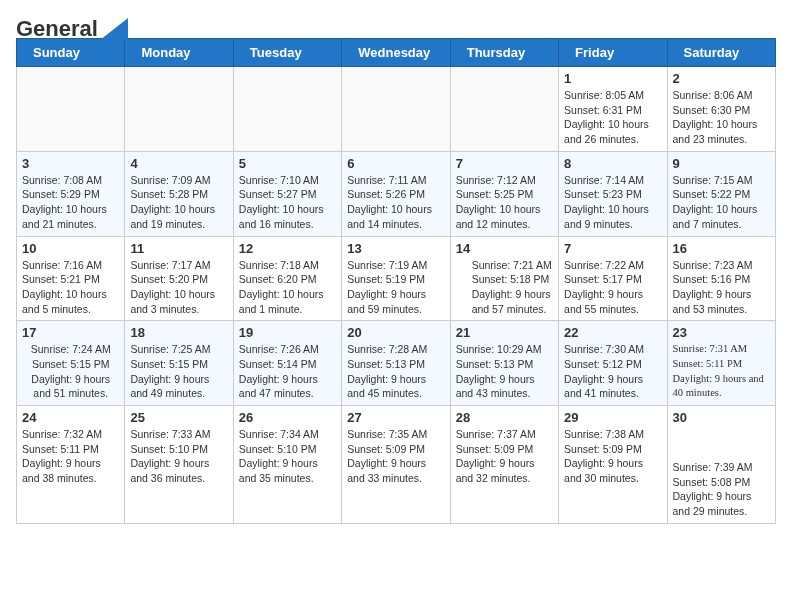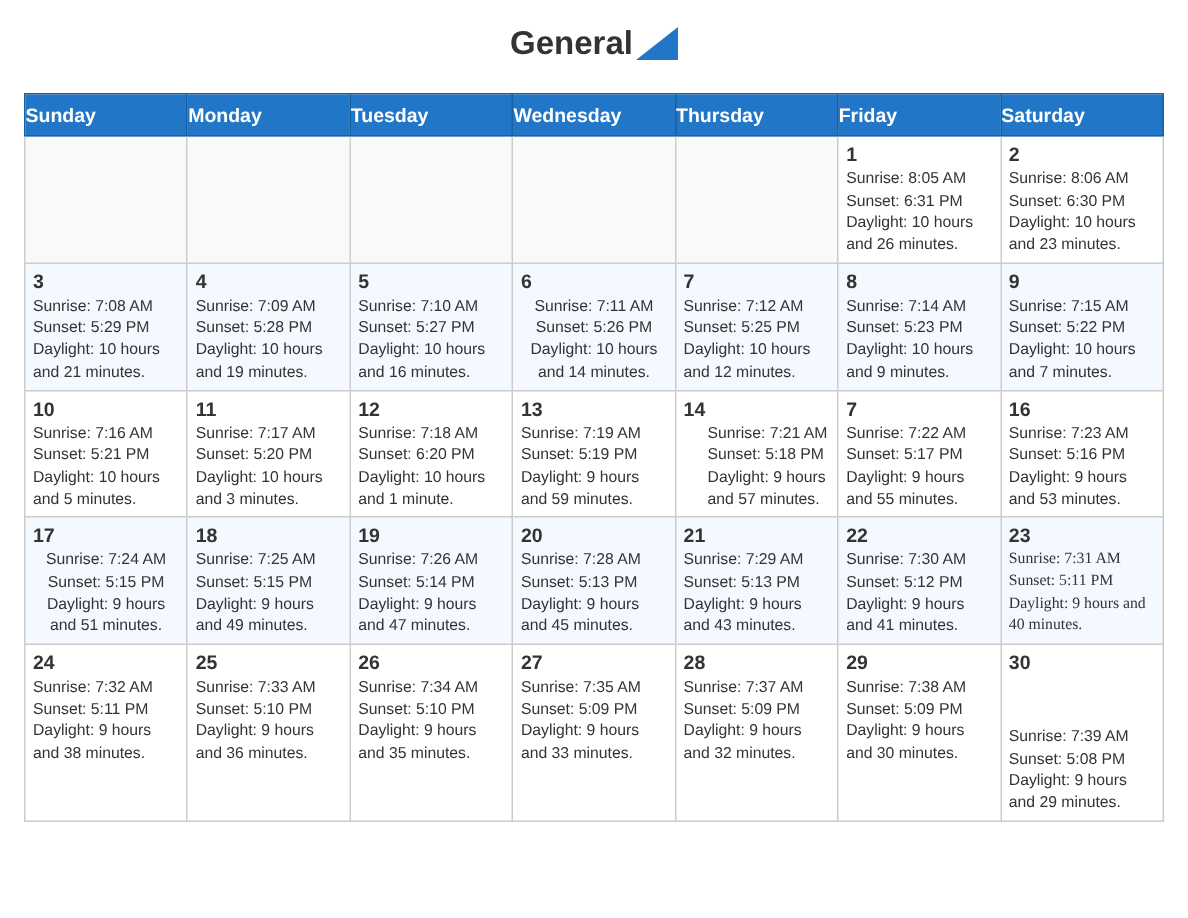--- a/index.html
+++ b/index.html
@@ -5,23 +5,23 @@
     * { box-sizing: border-box; margin: 0; padding: 0; }
     body {
       font-family: Arial, sans-serif;
       background: #fff;
       width: 792px;
       min-height: 612px;
       padding: 16px;
     }
     .header-area {
       display: flex;
-      justify-content: center;
+      justify-content: flex-start;
       align-items: flex-start;
-      margin-bottom: 24px;
+      margin-bottom: 0;
     }
     .logo {
       display: flex;
       flex-direction: column;
       align-items: flex-start;
     }
     .title-area {
       text-align: right;
     }
     .month-title {
@@ -36,21 +36,21 @@
     .calendar {
       width: 100%;
       border-collapse: collapse;
       border: 1px solid #ccc;
     }
     .calendar th {
       background: #2176c7;
       color: #fff;
       font-size: 13px;
       font-weight: bold;
-      padding: 6px 0;
+      padding: 6px 16px;
       text-align: left;
       border: 1px solid #1a5fa0;
     }
     .calendar td {
       vertical-align: top;
       border: 1px solid #ccc;
       padding: 4px 5px;
       font-size: 11px;
       color: #333;
       width: calc(100%/7);
@@ -142,21 +142,21 @@
 Daylight: 10 hours and 19 minutes.</div>
         </td>
         <td>
           <div class="day-number">5</div>
           <div class="day-info" style="white-space: pre-line;">Sunrise: 7:10 AM
 Sunset: 5:27 PM
 Daylight: 10 hours and 16 minutes.</div>
         </td>
         <td>
           <div class="day-number">6</div>
-          <div class="day-info" style="white-space: pre-line; text-align: center;">Sunrise: 7:11 AM
+          <div class="day-info" style="white-space: pre-line;">Sunrise: 7:11 AM
 Sunset: 5:26 PM
 Daylight: 10 hours and 14 minutes.</div>
         </td>
         <td>
           <div class="day-number">7</div>
           <div class="day-info" style="white-space: pre-line;">Sunrise: 7:12 AM
 Sunset: 5:25 PM
 Daylight: 10 hours and 12 minutes.</div>
         </td>
         <td>
@@ -236,21 +236,21 @@
 Daylight: 9 hours and 47 minutes.</div>
         </td>
         <td>
           <div class="day-number">20</div>
           <div class="day-info" style="white-space: pre-line;">Sunrise: 7:28 AM
 Sunset: 5:13 PM
 Daylight: 9 hours and 45 minutes.</div>
         </td>
         <td>
           <div class="day-number">21</div>
-          <div class="day-info" style="white-space: pre-line;">Sunrise: 7:29 AM
+          <div class="day-info" style="white-space: pre-line;">Sunrise: 10:29 AM
 Sunset: 5:13 PM
 Daylight: 9 hours and 43 minutes.</div>
         </td>
         <td>
           <div class="day-number">22</div>
           <div class="day-info" style="white-space: pre-line;">Sunrise: 7:30 AM
 Sunset: 5:12 PM
 Daylight: 9 hours and 41 minutes.</div>
         </td>
         <td>

